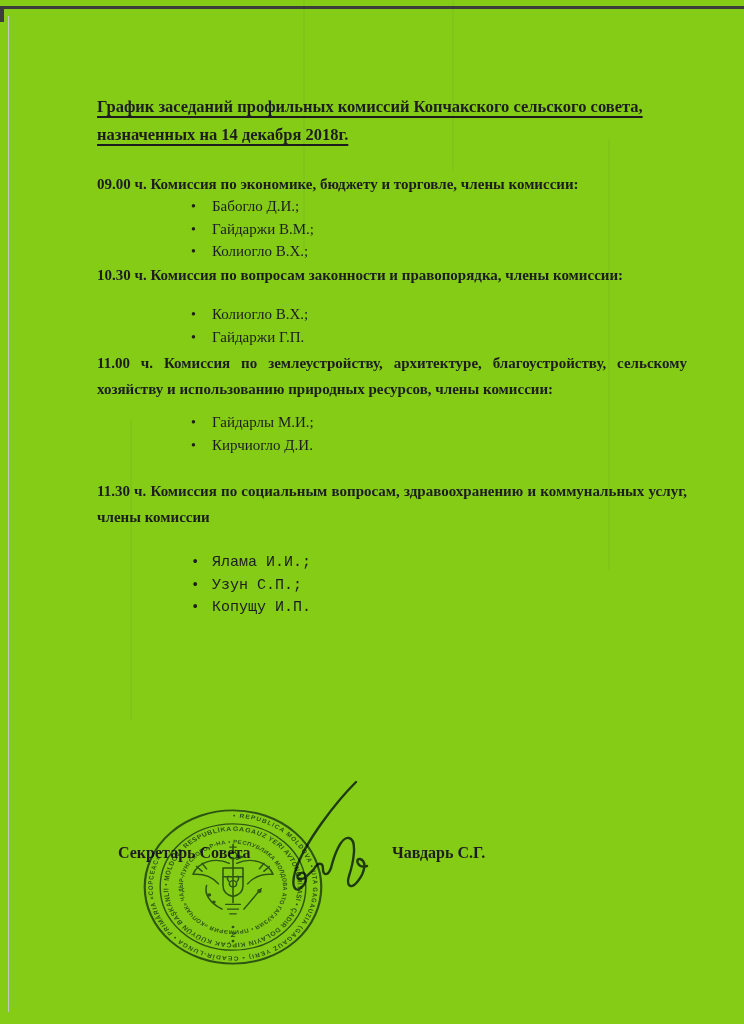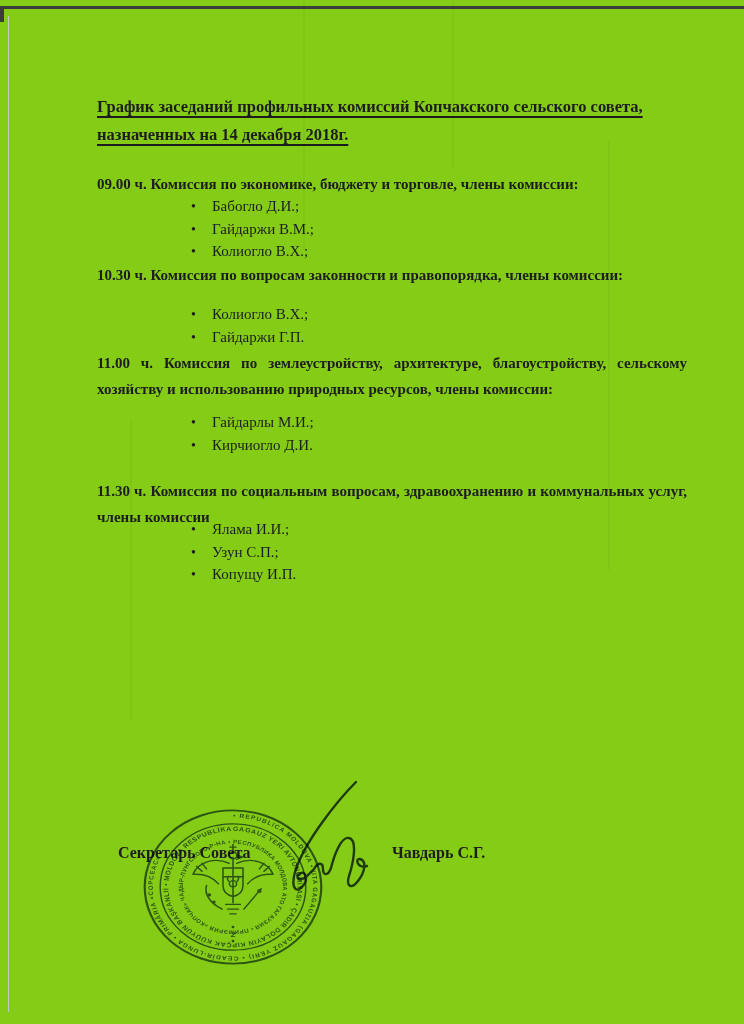--- a/index.html
+++ b/index.html
@@ -31,21 +31,21 @@
   }
   .members{
     position:absolute;left:185px;margin:6px;padding:0;list-style:none;
     font-size:15px;line-height:21.5px;
   }
   .members li{margin:0 0 1px 0;}
   .members li::before{content:"\2022";display:inline-block;width:21px;font-size:14px;}
   .h1{top:155px;margin-top:16px;} .l1{top:190px;}
   .h2{top:262px;} .l2{top:298px;}
   .h3{top:350px;} .l3{top:406px;}
-  .h4{top:478px;} .l4{top:513px;}
+  .h4{top:478px;} .l4{top:546px;font-family:Liberation Mono, monospace;}
   .h5{top:604px;} .l5{top:659px;}
 
   .sec-label{position:absolute;left:118px;top:828px;font-size:16px;font-weight:bold;}
   .sec-name{position:absolute;left:392px;top:823px;font-size:16px;font-weight:bold;margin-top:21px;}
 
   .stamp{
     position:absolute;left:142px;top:808px;width:182px;height:158px;
     opacity:.88;mix-blend-mode:multiply;
   }
   .signature{

